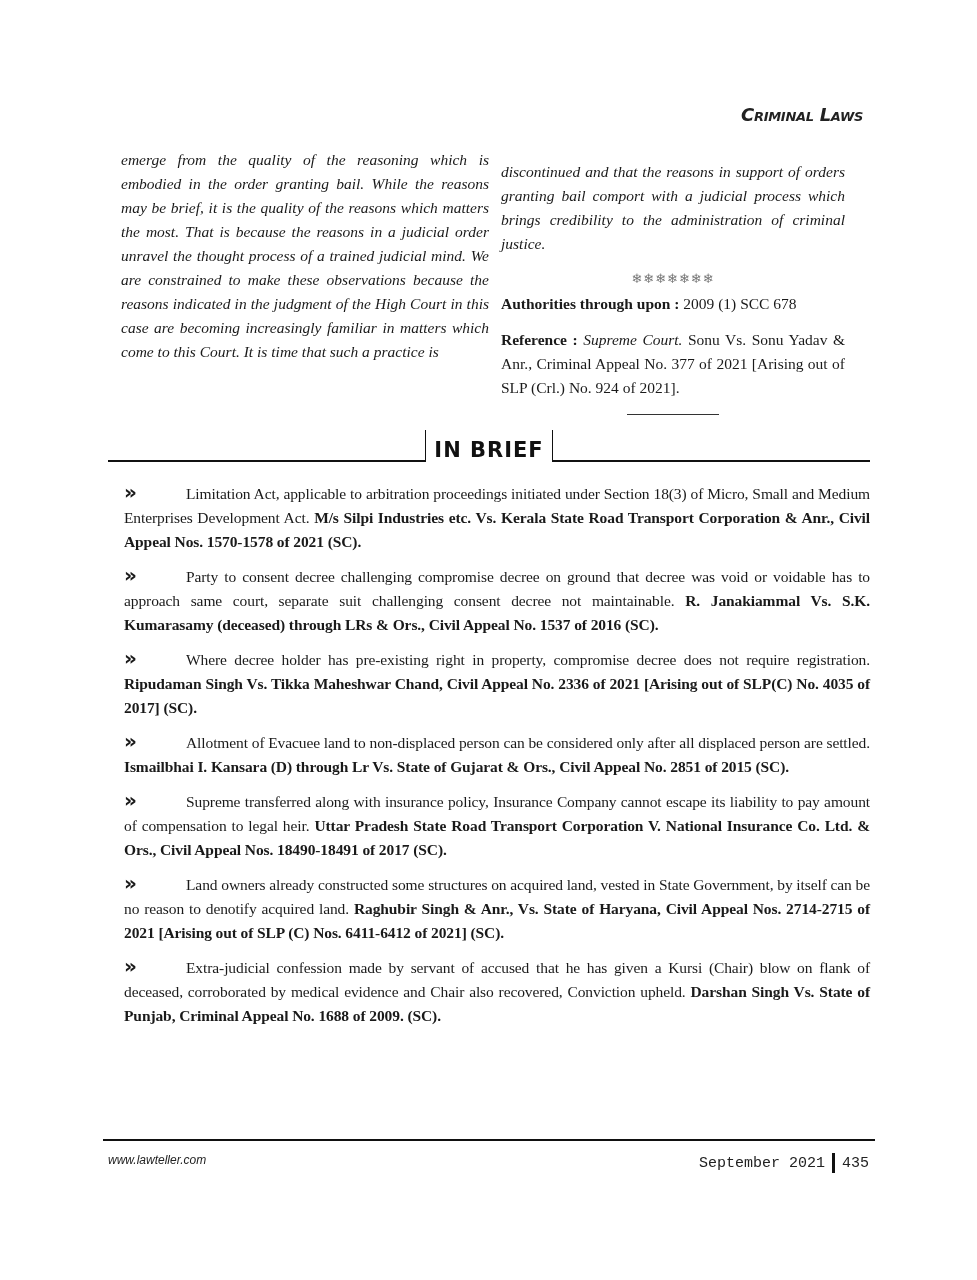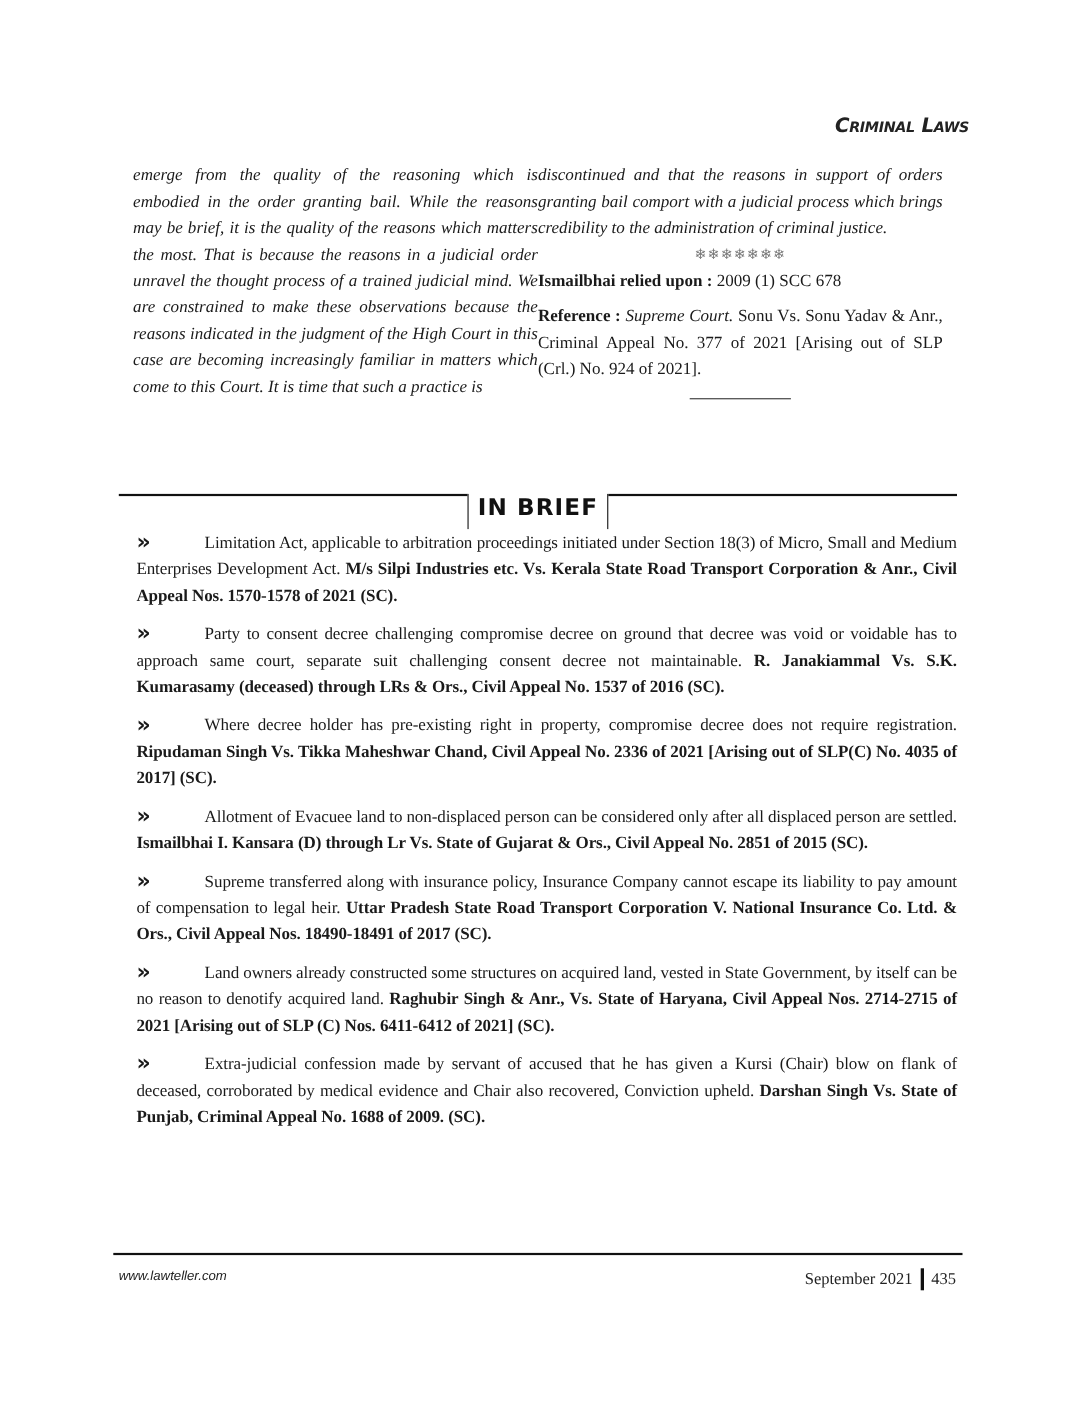--- a/index.html
+++ b/index.html
@@ -1,39 +1,39 @@
 <!DOCTYPE html>
 <html><head>
 <meta charset="utf-8">
 <style>
   html, body { margin: 0; padding: 0; background: #ffffff; }
   body { width: 977px; height: 1280px; position: relative; overflow: hidden; color: #1a1a1a; }
   .page-header {
-    position: absolute; top: 104px; right: 96px;
+    position: absolute; top: 104px; right: 114px;
     font-family: "DejaVu Sans", sans-serif; font-style: italic; font-weight: bold;
     font-size: 18px; letter-spacing: -0.3px; color: #222;
   }
   .columns {
     position: absolute; top: 148px; left: 108px; width: 762px;
     display: flex; justify-content: center;
   }
   .col { width: 368px; font-family: "Liberation Serif", serif; font-size: 15.5px; line-height: 24px; }
   .col-left { text-align: justify; font-style: italic; }
-  .col-right p { margin: 0; text-align: justify; }
+  .col-right p { margin: 12px; text-align: justify; }
   .col-right .italic-block { font-style: italic; }
   .stars { text-align: center; color: #777; font-size: 13px; letter-spacing: 1px; margin: 0 0 2px 0; line-height: 22px; }
   .meta-line { margin-top: 2px !important; }
   .ref-line { margin-top: 8px !important; }
   .end-rule { width: 92px; height: 1px; background: #333; margin: 14px auto 0 auto; }
   .b { font-weight: bold; }
   .i { font-style: italic; }
 
   .in-brief {
-    position: absolute; top: 449px; left: 108px; width: 762px; height: 32px;
-    display: flex; align-items: flex-start;
+    position: absolute; top: 430px; left: 108px; width: 762px; height: 32px;
+    display: flex; align-items: flex-end;
   }
   .in-brief .line { flex: 1; height: 2px; background: #111; }
   .in-brief .tick { width: 1.5px; height: 32px; background: #111; }
   .in-brief .title {
     font-family: "DejaVu Sans", sans-serif; font-weight: bold; font-size: 21px;
     letter-spacing: 1px; padding: 0 8px; color: #111;
   }
 
   .briefs { position: absolute; top: 482px; left: 108px; width: 762px; }
   .brief {
@@ -47,41 +47,41 @@
   }
   .brief .case { font-weight: bold; }
 
   .footer-rule { position: absolute; top: 1139px; left: 103px; width: 772px; height: 2px; background: #111; }
   .footer-left {
     position: absolute; top: 1153px; left: 108px;
     font-family: "Liberation Sans", sans-serif; font-style: italic; font-size: 12px; color: #222;
   }
   .footer-right {
     position: absolute; top: 1153px; right: 108px;
-    font-family: Liberation Serif, serif; font-size: 15px; color: #222;
+    font-family: Liberation Mono, monospace; font-size: 15px; color: #222;
     display: flex; align-items: center;
   }
   .footer-right .sep { display: inline-block; width: 3px; height: 20px; background: #111; margin: 0 7px; }
 </style>
 </head>
 <body>
 
 <div class="page-header">
   <span style="font-variant: small-caps;">Criminal Laws</span>
 </div>
 
 <div class="columns">
   <div class="col col-left">
     <span>emerge from the quality of the reasoning which is embodied in the order granting bail. While the reasons may be brief, it is the quality of the reasons which matters the most. That is because the reasons in a judicial order unravel the thought process of a trained judicial mind. We are constrained to make these observations because the reasons indicated in the judgment of the High Court in this case are becoming increasingly familiar in matters which come to this Court. It is time that such a practice is</span>
   </div>
   <div class="col col-right">
     <p class="italic-block">discontinued and that the reasons in support of orders granting bail comport with a judicial process which brings credibility to the administration of criminal justice.</p>
     <div class="stars">❄❄❄❄❄❄❄</div>
     <p class="meta-line">
-      <span class="b">Ismailbhai relied upon :</span>
+      <span class="b">Authorities through upon :</span>
       <span>2009 (1) SCC 678</span>
     </p>
     <p class="ref-line">
       <span class="b">Reference :</span>
       <span class="i">Supreme Court.</span>
       <span>Sonu Vs. Sonu Yadav &amp; Anr., Criminal Appeal No. 377 of 2021 [Arising out of SLP (Crl.) No. 924 of 2021].</span>
     </p>
     <div class="end-rule"></div>
   </div>
 </div>

